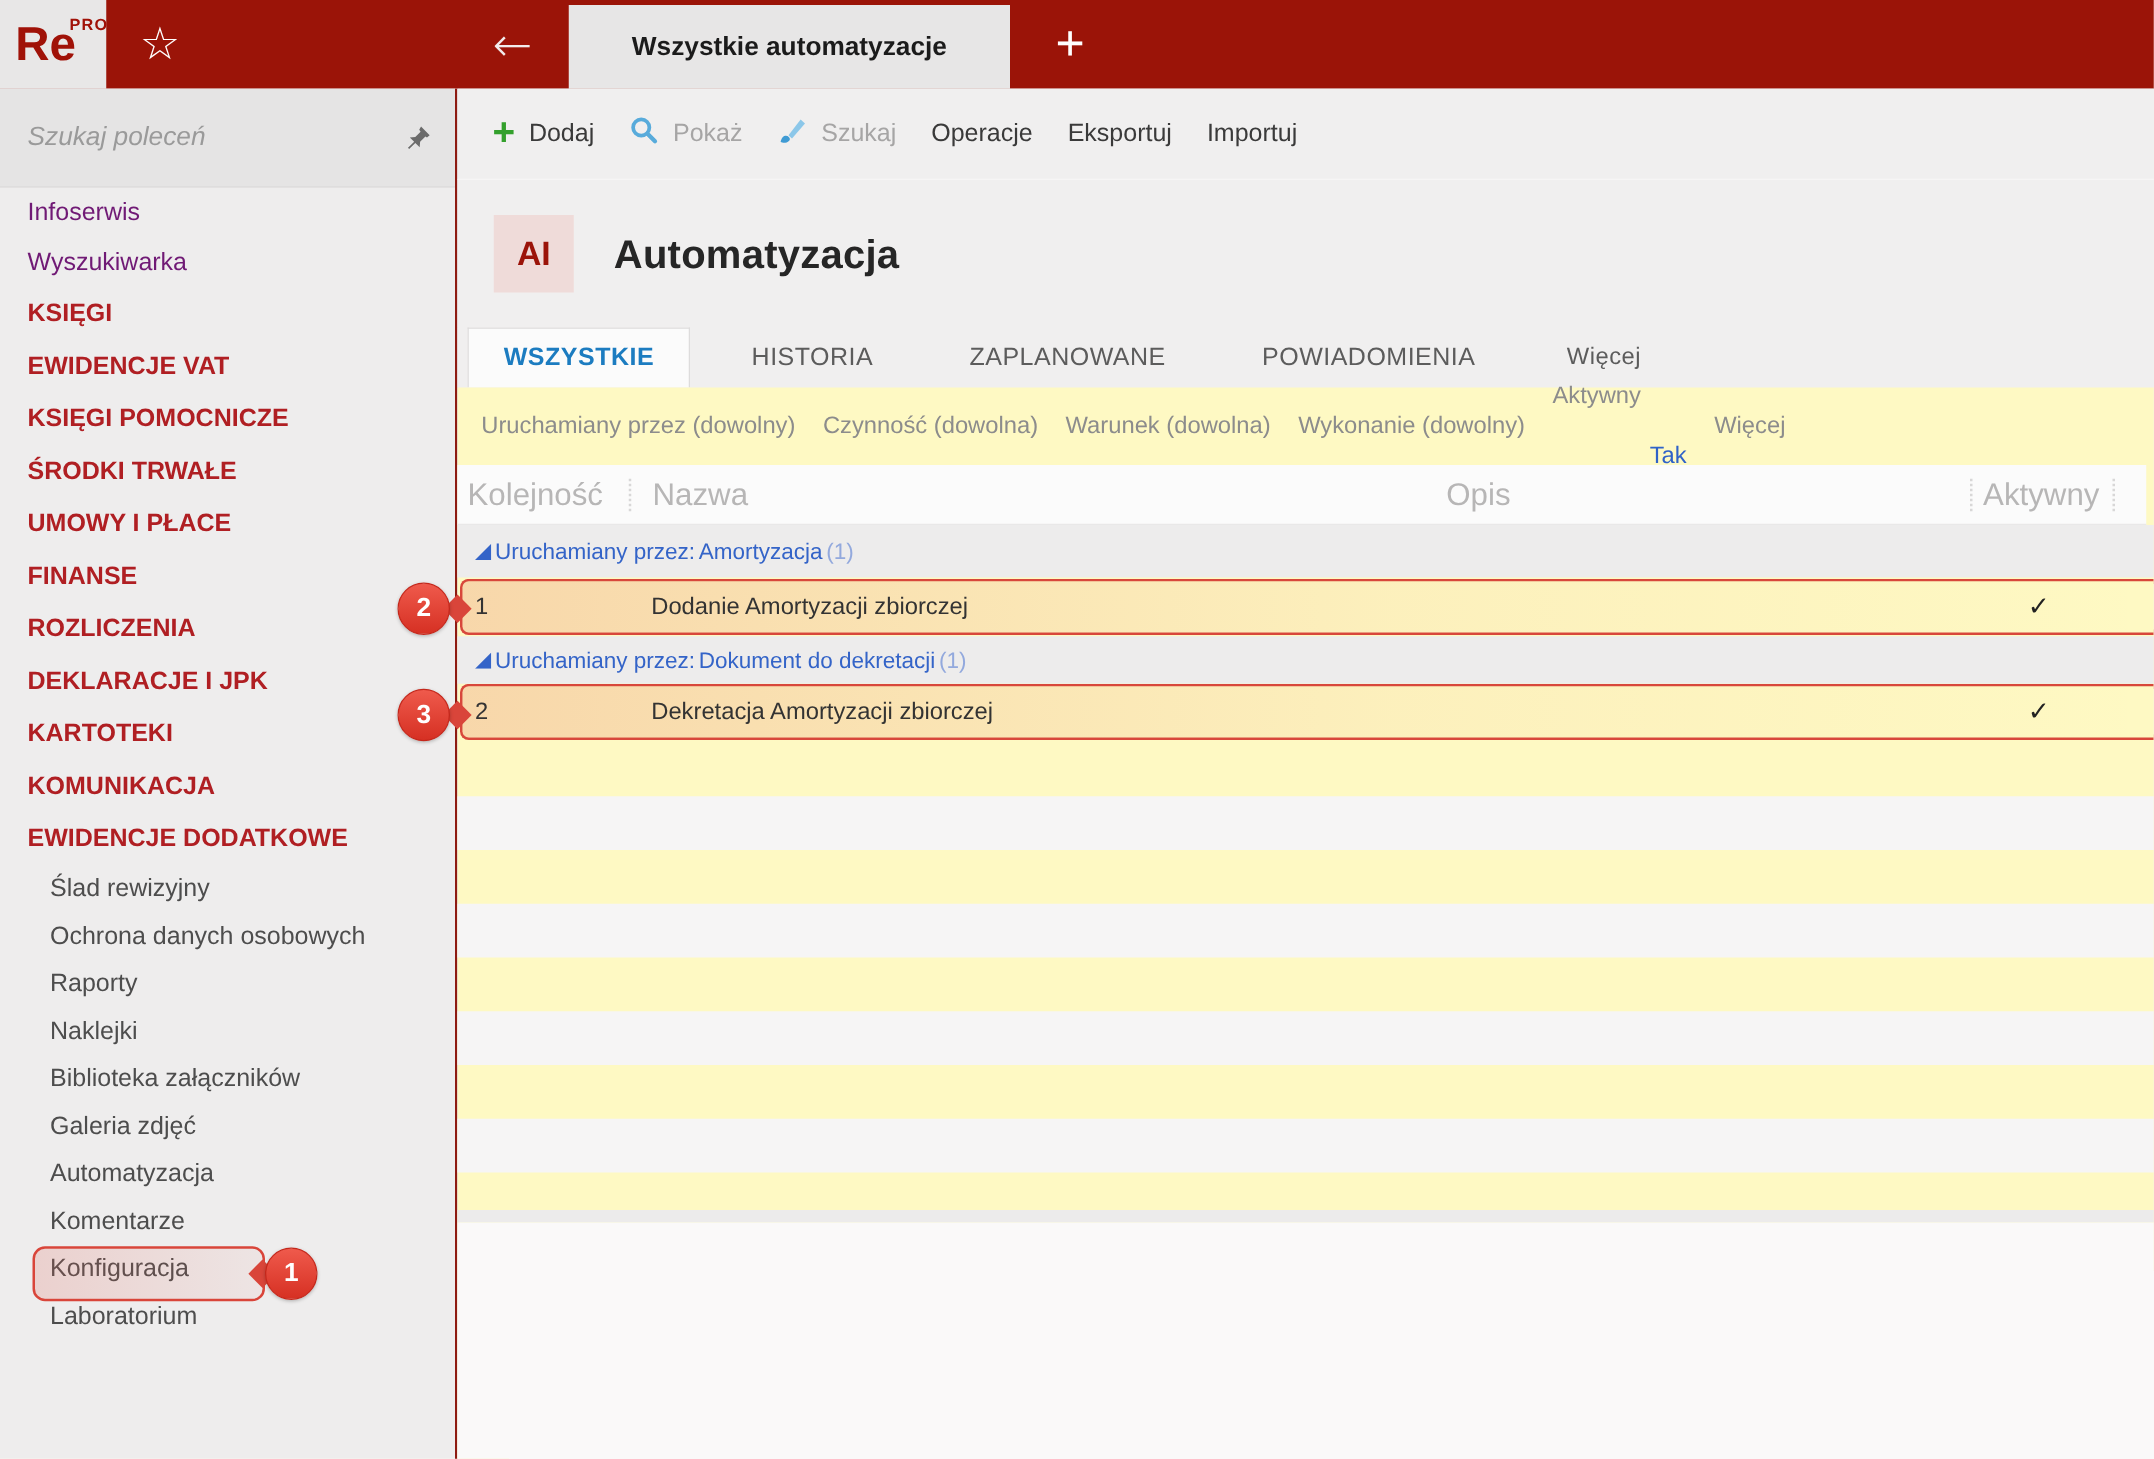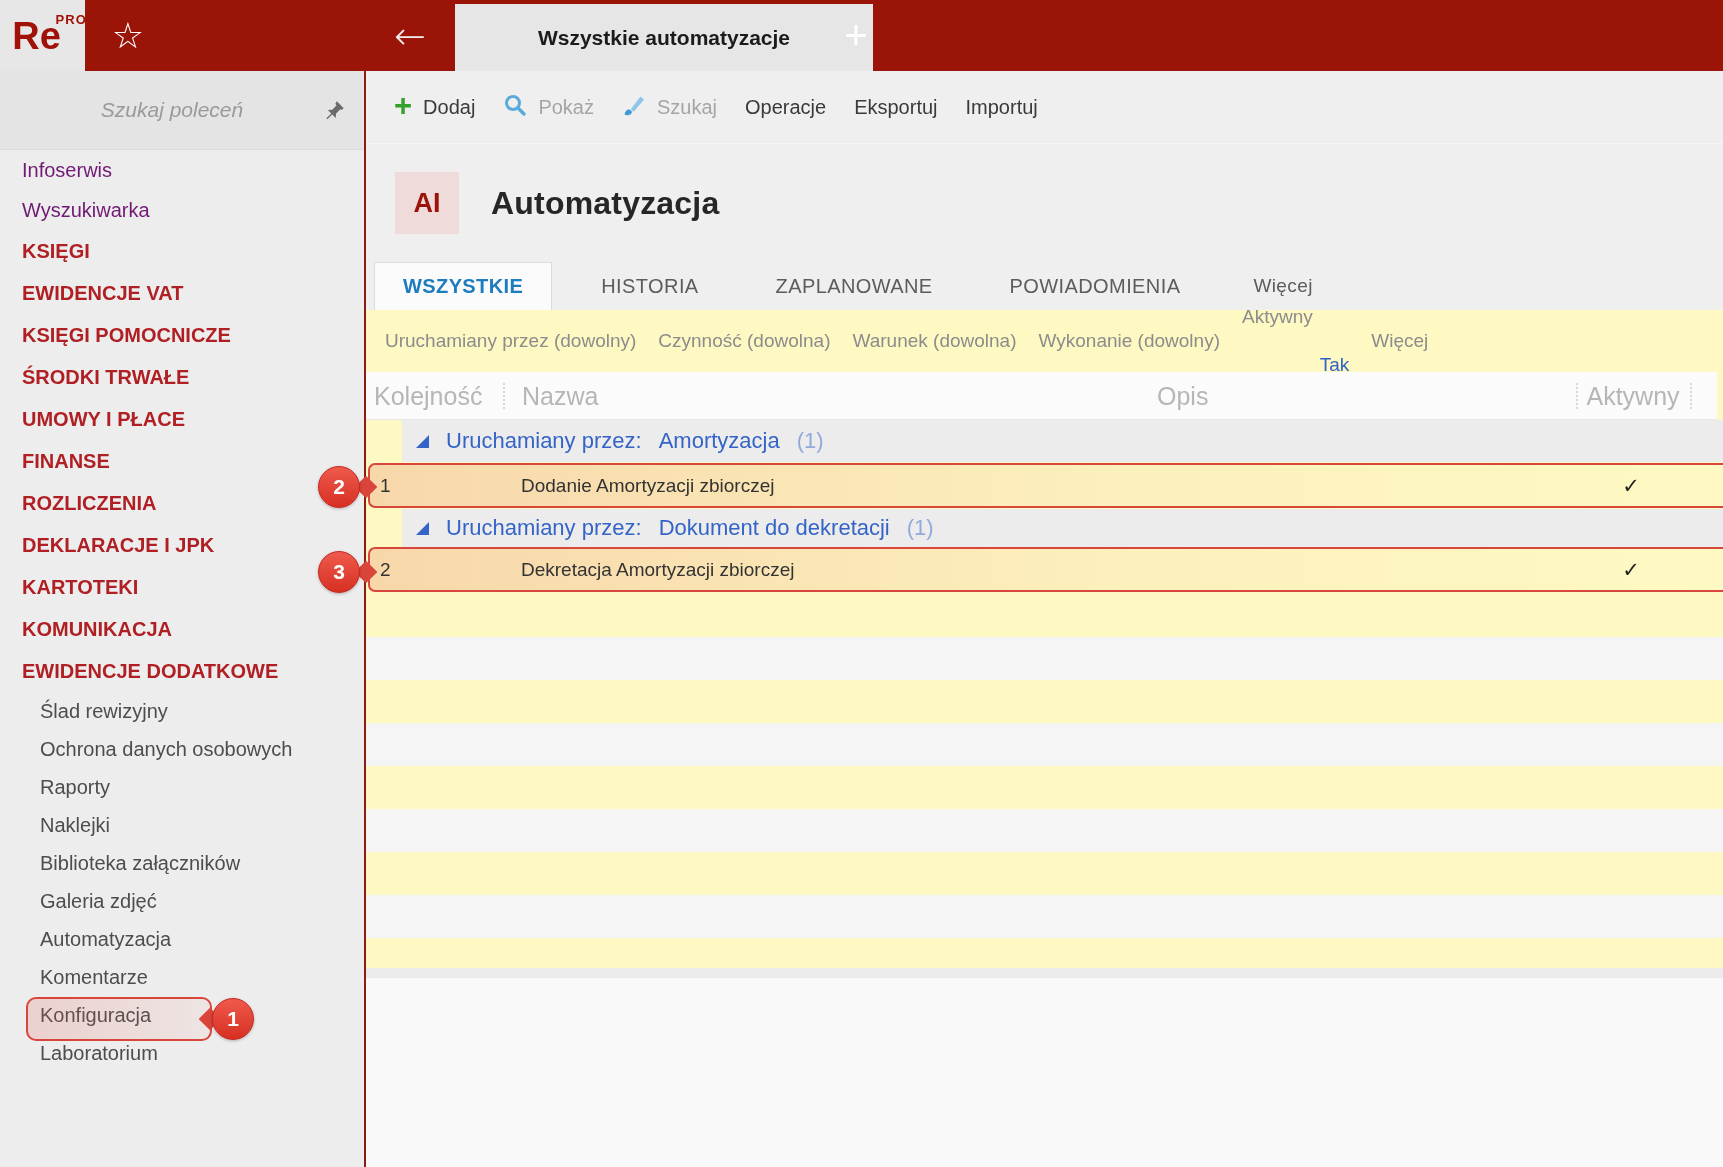--- a/index.html
+++ b/index.html
@@ -13,31 +13,31 @@
   
   .topbar { position:absolute; top:0; left:0; right:0; height:71px; background:#9B1408; }
   .logo-tile { position:absolute; left:0; top:0; width:85px; height:71px; background:#E8E7E7;
     display:flex; align-items:center; justify-content:center; }
   .logo { position:relative; color:#A01208; font-weight:700; font-size:38px; line-height:1; padding-right:12px; }
   .logo .sup { position:absolute; top:-4px; right:-14px; font-size:13px; letter-spacing:1px; font-weight:700; }
   .star-btn { position:absolute; left:102px; top:0; width:52px; height:71px; color:#FFFFFF;
     font-size:36px; display:flex; align-items:center; justify-content:center; font-family:"DejaVu Sans",sans-serif; }
   .back-btn { position:absolute; left:380px; top:0; width:60px; height:71px; color:#F3ECEC;
     font-size:38px; font-weight:300; display:flex; align-items:center; justify-content:center; font-family:"DejaVu Sans",sans-serif; }
-  .topbar-tab { position:absolute; left:455px; top:4px; width:418px; height:67px; background:#E7E6E6;
+  .topbar-tab { position:absolute; left:455px; top:4px; width:353px; height:67px; background:#E7E6E6;
     display:flex; align-items:center; justify-content:center; font-size:21px; font-weight:700; color:#1B1B1B; }
   .newtab-btn { position:absolute; left:828px; top:0; width:56px; height:71px; color:#FFFFFF;
     font-size:40px; font-weight:300; display:flex; align-items:center; justify-content:center; }
 
   
   .sidebar { position:absolute; top:71px; left:0; width:366px; bottom:0; background:#EEEDED;
     border-right:2px solid #8E1B12; }
   .search-row { height:79px; background:#E5E4E4; border-bottom:1px solid #DBDADA;
     display:flex; align-items:center; padding:0 16px 0 22px; }
-  .search-text { flex:1; font-style:italic; color:#9A9A9A; font-size:21px;text-align:center; }
+  .search-text { flex:1; font-style:italic; color:#9A9A9A; font-size:21px; }
   .pin-btn { width:26px; height:26px; display:flex; align-items:center; justify-content:center; }
   .nav-item { display:flex; align-items:center; cursor:default; }
   .nav-item.plain { height:40px; padding-left:22px; font-size:20px; color:#701a75; }
   .nav-item.cat   { height:42px; padding-left:22px; font-size:20px; font-weight:700; color:#B01F23; }
   .nav-item.sub   { height:38px; padding-left:40px; font-size:20px; color:#4D4D4D; }
 
   
   .pill { position:absolute; left:26px; top:926px; width:186px; height:44px;
     border:2px solid #D9453A; border-radius:10px; pointer-events:none; z-index:5;
     background:linear-gradient(90deg,rgba(222,94,82,.20),rgba(222,94,82,.06)); }
@@ -86,21 +86,21 @@
   .grid-header { position:absolute; top:62px; left:0; right:6px; height:48px; background:#FBFBFB;
     border-bottom:1px solid #E9E8E8; color:#B7B6B6; font-size:25px; }
   .gh-cell { position:absolute; top:0; height:48px; display:flex; align-items:center; }
   .gh-kolejnosc { left:8px; }
   .gh-nazwa { left:156px; }
   .gh-opis { left:791px; }
   .gh-aktywny { left:1210px; width:114px; justify-content:center; }
   .gh-sep { position:absolute; top:11px; height:26px; border-left:2px dotted #D8D7D7; }
 
   .group-row { position:absolute; left:0; right:0; background:#EDECEC; display:flex;
-    align-items:center; padding-left:14px; gap:17px; font-size:22px;margin-left:36px; }
+    align-items:center; padding-left:14px; gap:3px; font-size:18px; }
   .group-prefix, .group-value { color:#3464C8; }
   .group-count { color:#93A9DD; }
 
   .data-row { position:absolute; left:2px; right:0; height:45px;
     border:2px solid #D8473B; border-right:none; border-radius:7px 0 0 7px;
     background:linear-gradient(90deg,rgba(225,95,82,.22),rgba(225,95,82,.06) 55%,rgba(225,95,82,0));
     font-size:19px; color:#333333; }
   .cell-order  { position:absolute; left:10px;  top:0; bottom:0; display:flex; align-items:center; }
   .cell-name   { position:absolute; left:151px; top:0; bottom:0; display:flex; align-items:center; }
   .cell-active { position:absolute; left:1204px; width:114px; top:0; bottom:0;

